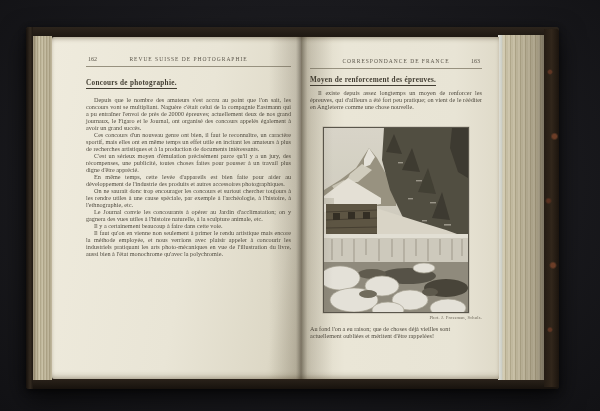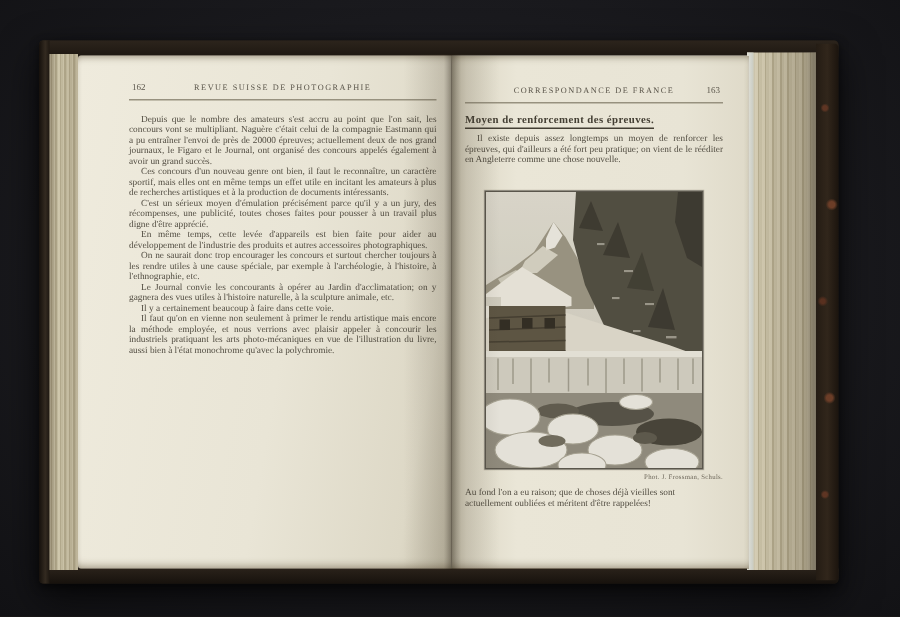--- a/index.html
+++ b/index.html
@@ -122,20 +122,23 @@
     <div class="edges-left"></div>
     <div class="edges-right">
       <div class="top-sheets"></div>
     </div>
 
     <div class="page page-left">
       <div class="content content-left">
         <div class="running-head">
           <span class="pageno-left">162</span>
           <span>REVUE SUISSE DE PHOTOGRAPHIE</span>
+        </div>
+        <div class="section-title">
+          <span>Concours de photographie.</span>
         </div>
         <div class="bodytext">
           <p>Depuis que le nombre des amateurs s'est accru au point que l'on sait, les concours vont se multipliant. Naguère c'était celui de la compagnie Eastmann qui a pu entraîner l'envoi de près de 20000 épreuves; actuellement deux de nos grand journaux, le Figaro et le Journal, ont organisé des concours appelés également à avoir un grand succès.</p>
           <p>Ces concours d'un nouveau genre ont bien, il faut le reconnaître, un caractère sportif, mais elles ont en même temps un effet utile en incitant les amateurs à plus de recherches artistiques et à la production de documents intéressants.</p>
           <p>C'est un sérieux moyen d'émulation précisément parce qu'il y a un jury, des récompenses, une publicité, toutes choses faites pour pousser à un travail plus digne d'être apprécié.</p>
           <p>En même temps, cette levée d'appareils est bien faite pour aider au développement de l'industrie des produits et autres accessoires photographiques.</p>
           <p>On ne saurait donc trop encourager les concours et surtout chercher toujours à les rendre utiles à une cause spéciale, par exemple à l'archéologie, à l'histoire, à l'ethnographie, etc.</p>
           <p>Le Journal convie les concourants à opérer au Jardin d'acclimatation; on y gagnera des vues utiles à l'histoire naturelle, à la sculpture animale, etc.</p>
           <p>Il y a certainement beaucoup à faire dans cette voie.</p>
           <p>Il faut qu'on en vienne non seulement à primer le rendu artistique mais encore la méthode employée, et nous verrions avec plaisir appeler à concourir les industriels pratiquant les arts photo-mécaniques en vue de l'illustration du livre, aussi bien à l'état monochrome qu'avec la polychromie.</p>

